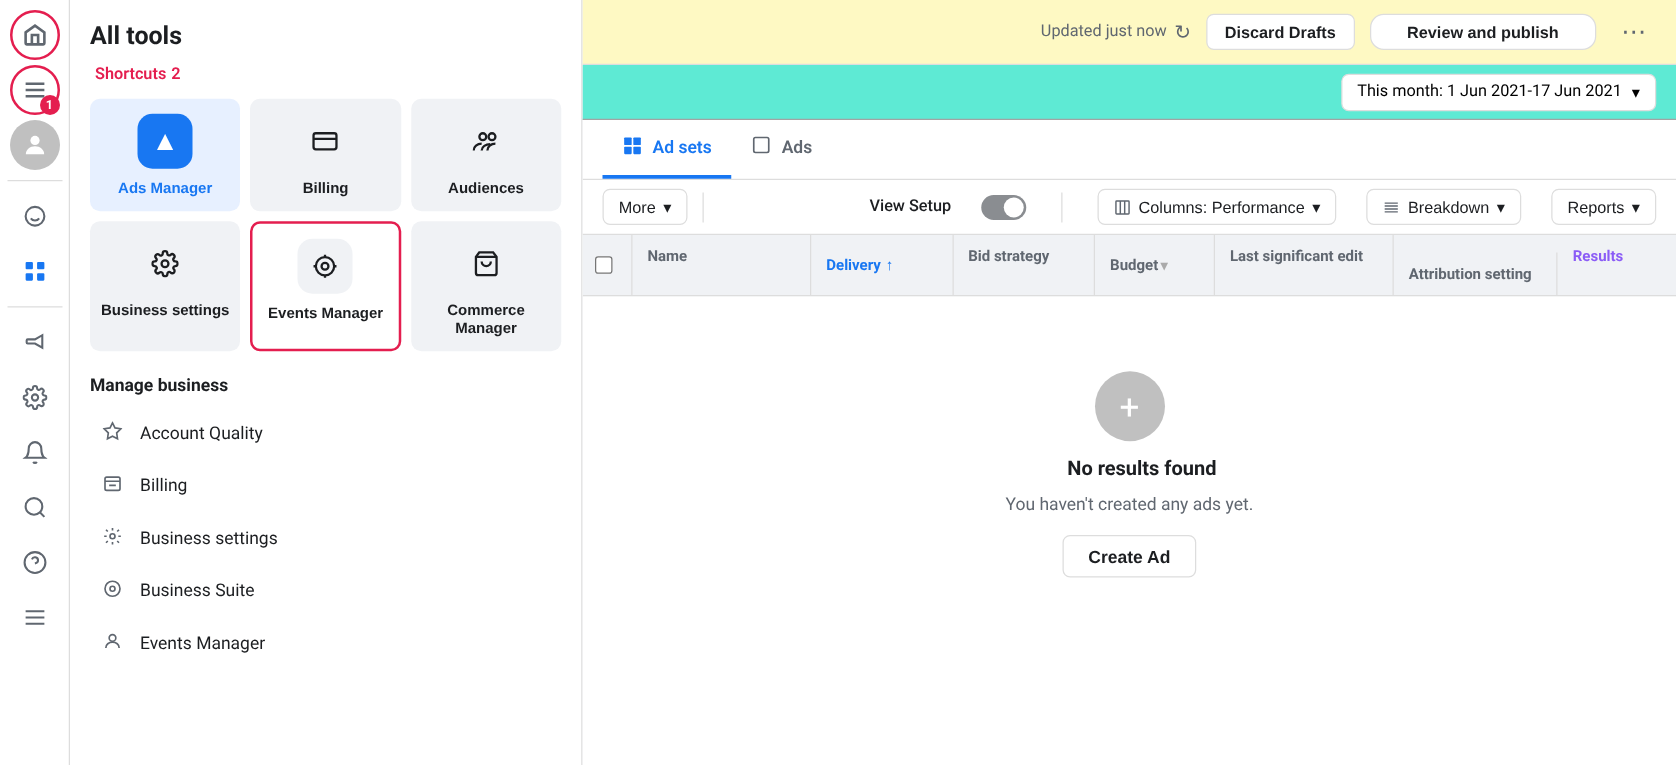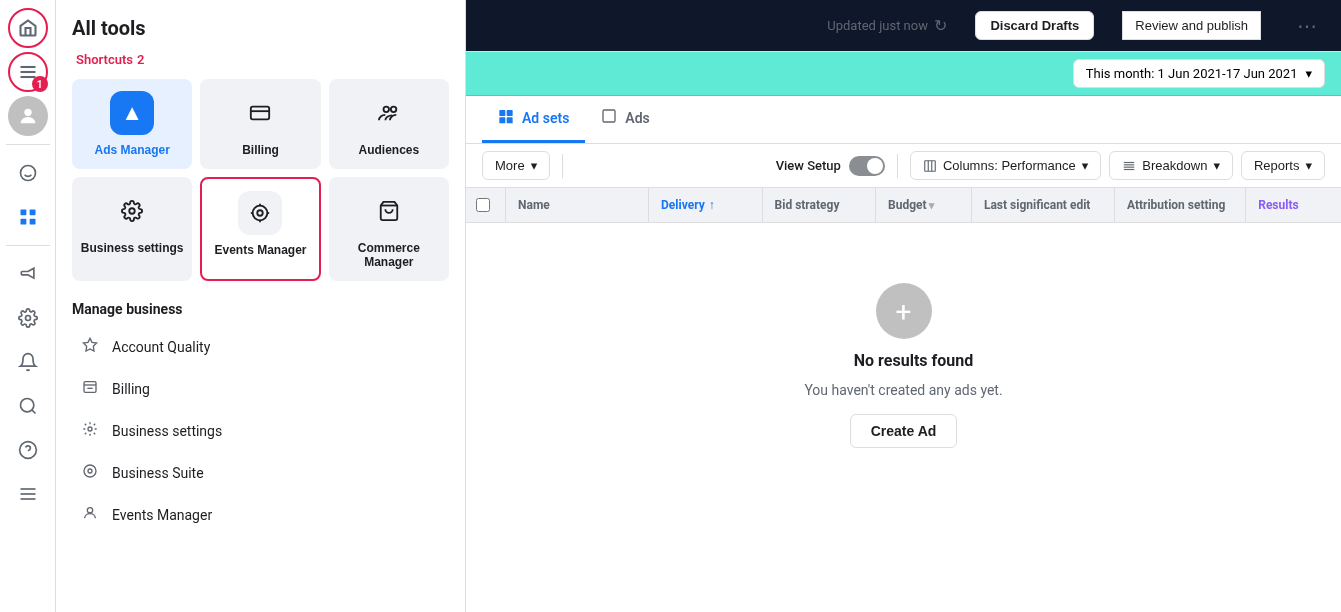--- a/index.html
+++ b/index.html
@@ -164,54 +164,54 @@
     
     .main-content {
       flex: 1;
       display: flex;
       flex-direction: column;
       overflow: hidden;
     }
 
     
     .top-bar {
-      background: #0f172a;
+      background: #fef9c3;
       border-bottom: 1px solid #ddd;
       padding: 0 16px;
       display: flex;
       align-items: center;
       justify-content: flex-end;
       height: 52px;
-      gap: 28px;
+      gap: 12px;
     }
     .updated-text {
       font-size: 13px;
       color: #606770;
       display: flex;
       align-items: center;
       gap: 6px;
     }
     .refresh-icon { cursor: pointer; font-size: 16px; color: #606770; }
     .btn-discard {
       padding: 6px 14px;
       border: 1px solid #ddd;
       border-radius: 6px;
       background: #fff;
       font-size: 13px;
       font-weight: 600;
       color: #1c1e21;
       cursor: pointer;
     }
     .btn-review {
-      padding: 6px 12px;
+      padding: 6px 29px;
       border: 1px solid #ddd;
-      border-radius: 0;
+      border-radius: 11px;
       background: #fff;
       font-size: 13px;
-      font-weight: 400;
+      font-weight: 700;
       color: #1c1e21;
       cursor: pointer;
     }
     .more-dots {
       padding: 6px 8px;
       border: none;
       background: transparent;
       font-size: 20px;
       cursor: pointer;
       color: #606770;
@@ -583,21 +583,21 @@
       <span>Ads</span>
     </div>
   </div>
 
   <div class="toolbar">
     <button class="toolbar-btn">
       <span>More</span>
       <span>▾</span>
     </button>
     <div class="toolbar-sep"></div>
-    <div style="display:flex;align-items:center;gap:8px;margin-left:auto;">
+    <div style="display:flex;align-items:center;gap:24px;margin-left:auto;">
       <span style="font-size:13px;color:#1c1e21;font-weight:500;">View Setup</span>
       <div style="width:36px;height:20px;background:#8a8d91;border-radius:10px;position:relative;cursor:pointer;">
         <div style="width:16px;height:16px;background:#fff;border-radius:50%;position:absolute;top:2px;right:2px;"></div>
       </div>
       <div class="toolbar-sep"></div>
       <button class="toolbar-btn">
         <svg width="14" height="14" viewBox="0 0 24 24" fill="none" stroke="#606770" stroke-width="2">
           <rect x="3" y="3" width="18" height="18" rx="1"></rect>
           <line x1="9" y1="3" x2="9" y2="21"></line>
           <line x1="15" y1="3" x2="15" y2="21"></line>
@@ -632,21 +632,21 @@
       <div style="flex:1.5;padding:10px 12px;font-size:12px;font-weight:700;color:#1877f2;border-right:1px solid #ddd;display:flex;align-items:center;gap:4px;">
         <span>Delivery</span>
         <span>↑</span>
       </div>
       <div style="flex:1.5;padding:10px 12px;font-size:12px;font-weight:700;color:#606770;border-right:1px solid #ddd;">Bid strategy</div>
       <div style="flex:1.2;padding:10px 12px;font-size:12px;font-weight:700;color:#606770;border-right:1px solid #ddd;display:flex;align-items:center;gap:2px;">
         <span>Budget</span>
         <span style="font-size:11px;color:#aaa;">▾</span>
       </div>
       <div style="flex:2;padding:10px 12px;font-size:12px;font-weight:700;color:#606770;border-right:1px solid #ddd;">Last significant edit</div>
-      <div style="flex:1.8;padding:10px 12px;font-size:12px;font-weight:700;color:#606770;border-right:1px solid #ddd;">Attribution setting</div>
+      <div style="flex:1.8;padding:10px 12px;font-size:12px;font-weight:700;color:#606770;border-right:1px solid #ddd;margin-top:14px;">Attribution setting</div>
       <div style="flex:1.2;padding:10px 12px;font-size:12px;font-weight:700;color:#8b5cf6;">Results</div>
     </div>
 
     <div class="empty-state">
       <div class="add-circle">
         <span>+</span>
       </div>
       <div class="empty-title">No results found</div>
       <div class="empty-sub">You haven't created any ads yet.</div>
       <button class="btn-create-ad">Create Ad</button>

